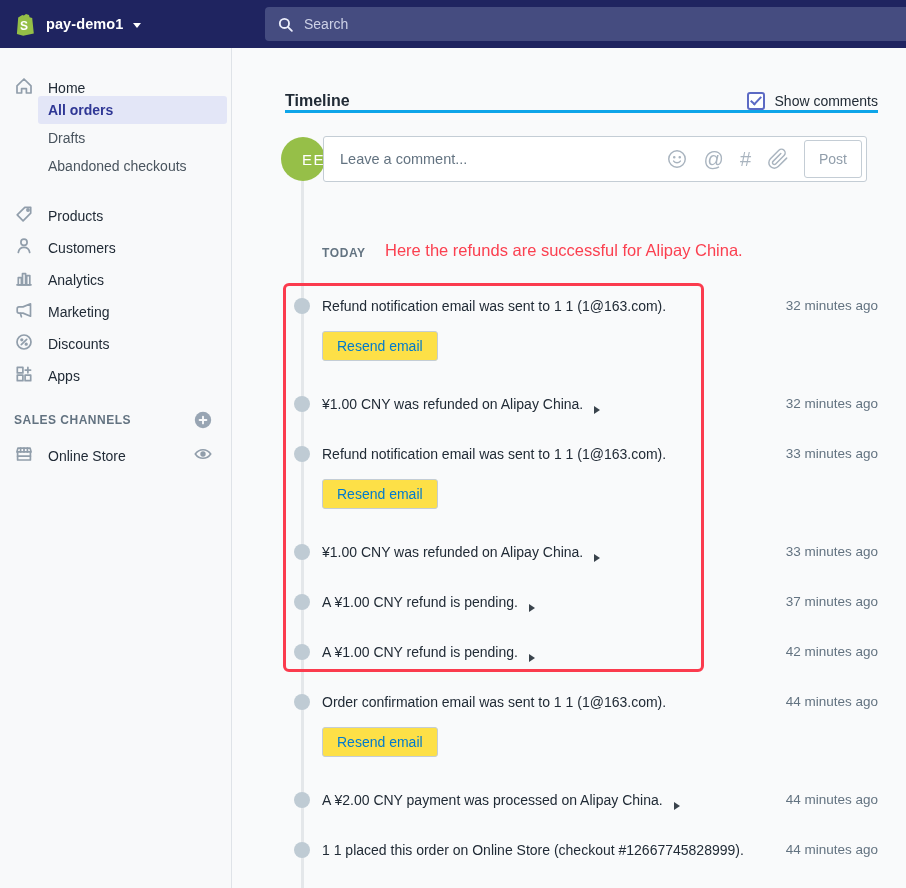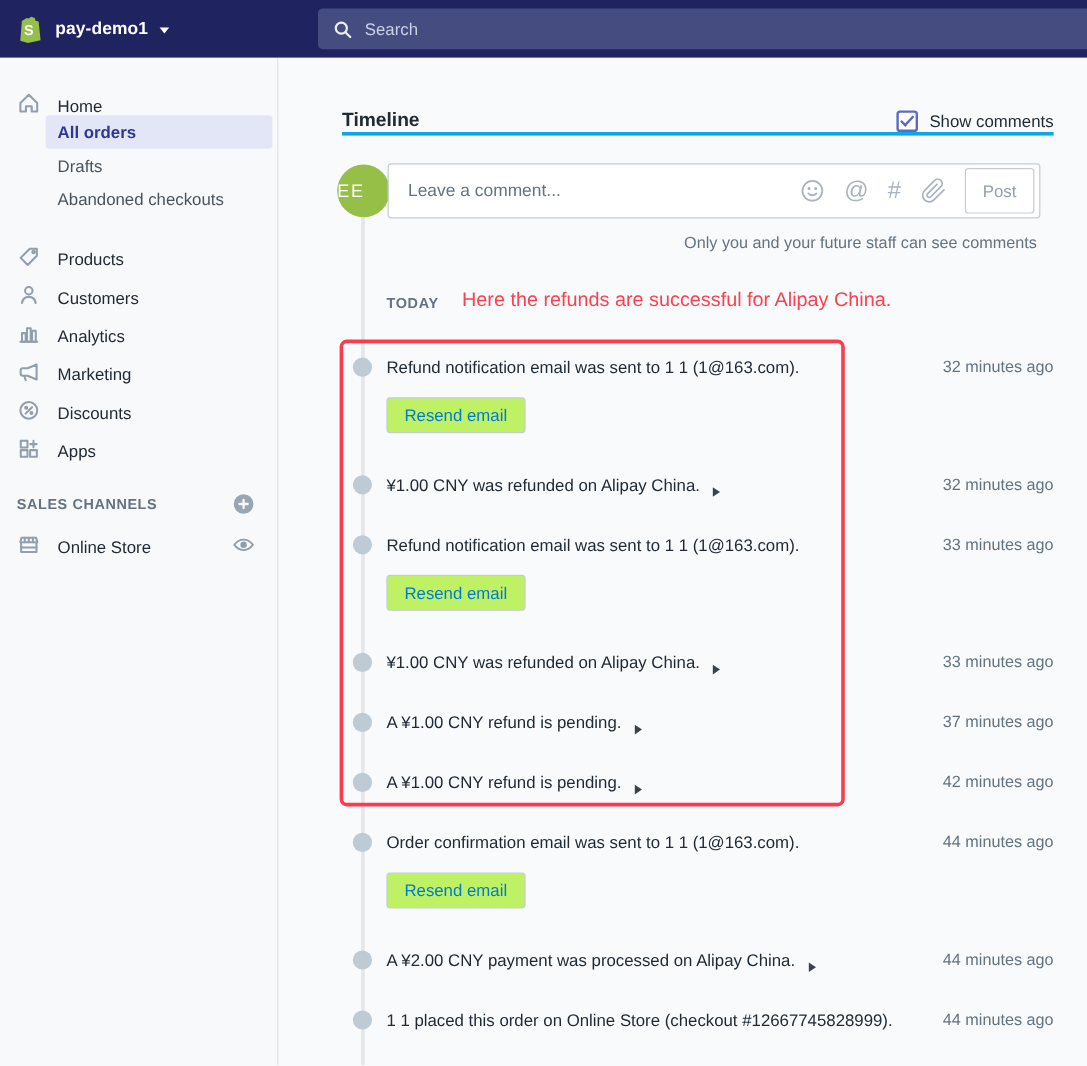--- a/index.html
+++ b/index.html
@@ -29,21 +29,21 @@
 
   
   .main{position:absolute;left:233px;top:48px;right:0;bottom:0;background:#f9fafb}
   .main-header{position:absolute;top:0;left:52px;right:28px;height:65px;display:flex;align-items:flex-end;justify-content:space-between;border-bottom:3px solid #0ea5e9}
   .title{font-size:16px;font-weight:bold;color:#212b36}
   .show-comments{display:flex;align-items:center;font-size:14px;cursor:pointer}
   .checkbox{width:18px;height:18px;border:2px solid #5c6ac4;border-radius:3px;background:#fff;margin-right:10px;position:relative;flex:none}
   .checkbox:after{content:"";position:absolute;left:4px;top:0px;width:4px;height:9px;border:solid #5c6ac4;border-width:0 2px 2px 0;transform:rotate(43deg)}
 
   .vline{position:absolute;left:68px;top:133px;bottom:0;width:3px;background:#e4e7ea;z-index:0}
-  .avatar{position:absolute;left:48px;top:89px;width:44px;height:44px;border-radius:50%;background:#96bf48;color:#fff;display:flex;align-items:center;justify-content:flex-start;font-size:15px;letter-spacing:1.5px;z-index:2}
+  .avatar{position:absolute;left:48px;top:89px;width:44px;height:44px;border-radius:50%;background:#96bf48;color:#fff;display:flex;align-items:center;justify-content:flex-end;font-size:15px;letter-spacing:1.5px;z-index:2}
   .comment-box{position:absolute;left:90px;top:88px;width:544px;height:46px;background:#fff;border:1px solid #c4cdd5;border-radius:3px;display:flex;align-items:center;padding:0 4px 0 16px;z-index:2}
   .comment-box input{flex:1;border:none;outline:none;font-size:14.5px;color:#212b36;min-width:0}
   .comment-box input::placeholder{color:#637381}
   .cicons{display:flex;align-items:center;gap:16px;margin:0 15px 0 8px;color:#a9b4bf}
   .cicon{width:22px;height:22px;display:flex;cursor:pointer}
   .cicon-txt{font-size:20px;line-height:22px;font-weight:400;cursor:pointer}
   .post-btn{width:58px;height:38px;background:#fff;border:1px solid #c4cdd5;border-radius:3px;color:#919eab;font-size:14px;flex:none;cursor:pointer;font-family:"Liberation Sans",sans-serif}
   .privacy{position:absolute;top:147px;right:42px;font-size:13.5px;color:#637381}
 
   .today{position:absolute;left:89px;top:198px;font-size:12px;font-weight:bold;color:#637381;letter-spacing:.6px}
@@ -51,21 +51,21 @@
 
   .redbox{position:absolute;left:50px;top:235px;width:421px;height:389px;border:3px solid #fb3b4e;border-radius:6px;pointer-events:none;z-index:6}
 
   .event{position:absolute;left:61px;right:28px;display:flex;z-index:2}
   .dot{width:16px;height:16px;border-radius:50%;background:#bfcbd4;margin-top:2px;flex:none}
   .ev-body{flex:1;margin-left:12px;min-width:0}
   .ev-line{display:flex;align-items:flex-end}
   .ev-text{font-size:14px;color:#212b36;line-height:20px}
   .caret{width:0;height:0;border-top:4px solid transparent;border-bottom:4px solid transparent;border-left:6px solid #3a434c;margin:6px 0 0 11px;cursor:pointer}
   .ev-time{margin-left:auto;font-size:13.5px;color:#637381;line-height:20px;white-space:nowrap;padding-left:12px}
-  .resend{margin-top:15px;padding:6px 14px;background:#bef264;border:1px solid #c4cdd5;border-radius:3px;color:#007ace;font-size:14px;cursor:pointer;font-family:"Liberation Sans",sans-serif}
+  .resend{margin-top:15px;padding:6px 14px;background:#fde047;border:1px solid #c4cdd5;border-radius:3px;color:#007ace;font-size:14px;cursor:pointer;font-family:"Liberation Sans",sans-serif}
   .ev1{top:248px}.ev2{top:346px}.ev3{top:396px}.ev4{top:494px}.ev5{top:544px}.ev6{top:594px}.ev7{top:644px}.ev8{top:742px}.ev9{top:792px}
 
   svg.stroke-ic{fill:none;stroke:#919eab;stroke-width:1.7;stroke-linecap:round;stroke-linejoin:round}
   svg.stroke-ic.indigo{stroke:#5c6ac4}
 </style>
 </head>
 <body>
 
 <header class="topbar">
   <div class="logo-wrap">
@@ -224,21 +224,20 @@
       <span class="cicon-txt">#</span>
       <span class="cicon">
         <svg viewBox="0 0 24 24" fill="none" stroke="currentColor" stroke-width="1.6" stroke-linecap="round" stroke-linejoin="round">
             <path d="M21.44 11.05l-9.19 9.19a6 6 0 01-8.49-8.49l9.19-9.19a4 4 0 015.66 5.66l-9.2 9.19a2 2 0 01-2.83-2.83l8.49-8.48"></path>
           </svg>
       </span>
     </span>
     <button class="post-btn">Post</button>
   </div>
 
-  <div class="privacy">Only you and your future staff can see comments</div>
 
   <div class="today">TODAY</div>
   <div class="annotation">Here the refunds are successful for Alipay China.</div>
 
   <div class="redbox"></div>
 
   <div class="event ev1">
     <span class="dot"></span>
     <div class="ev-body">
       <div class="ev-line">

